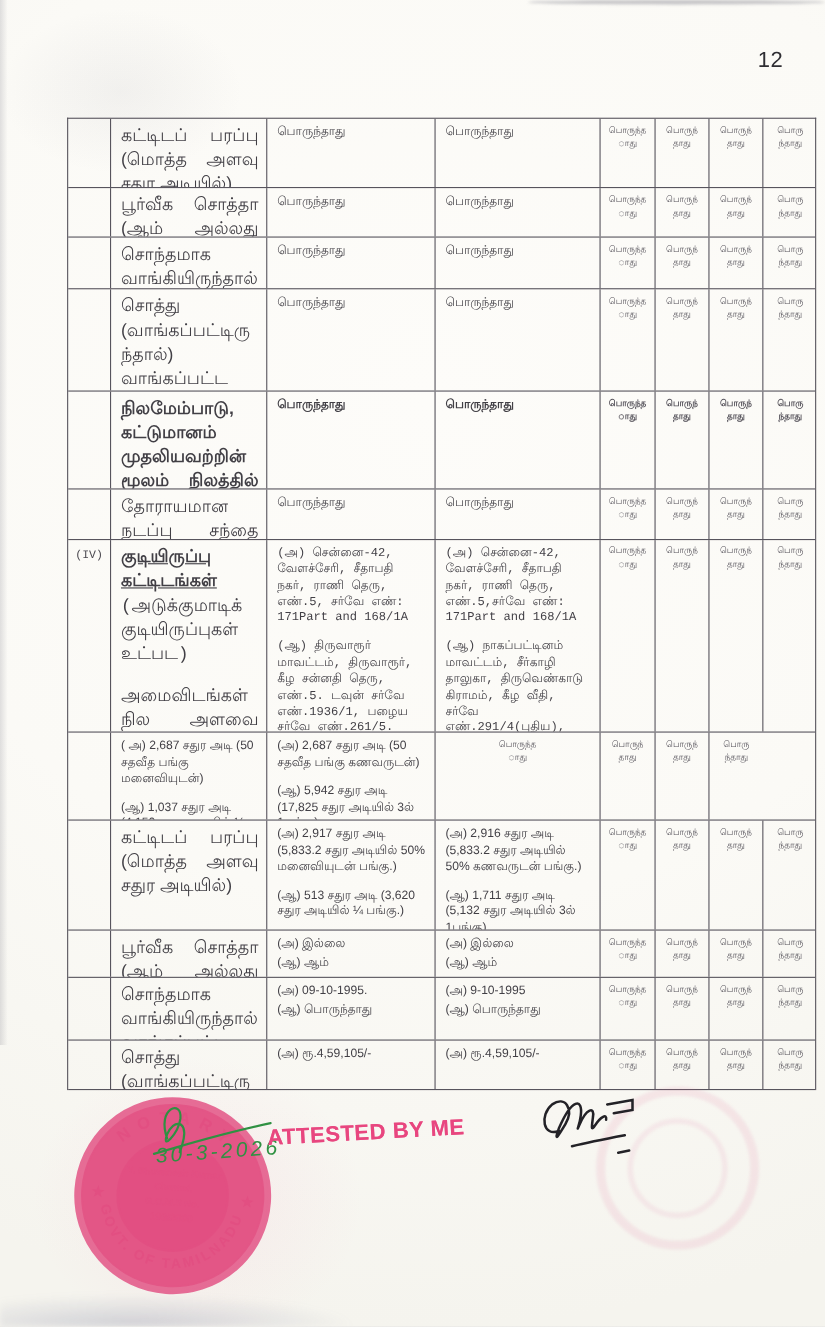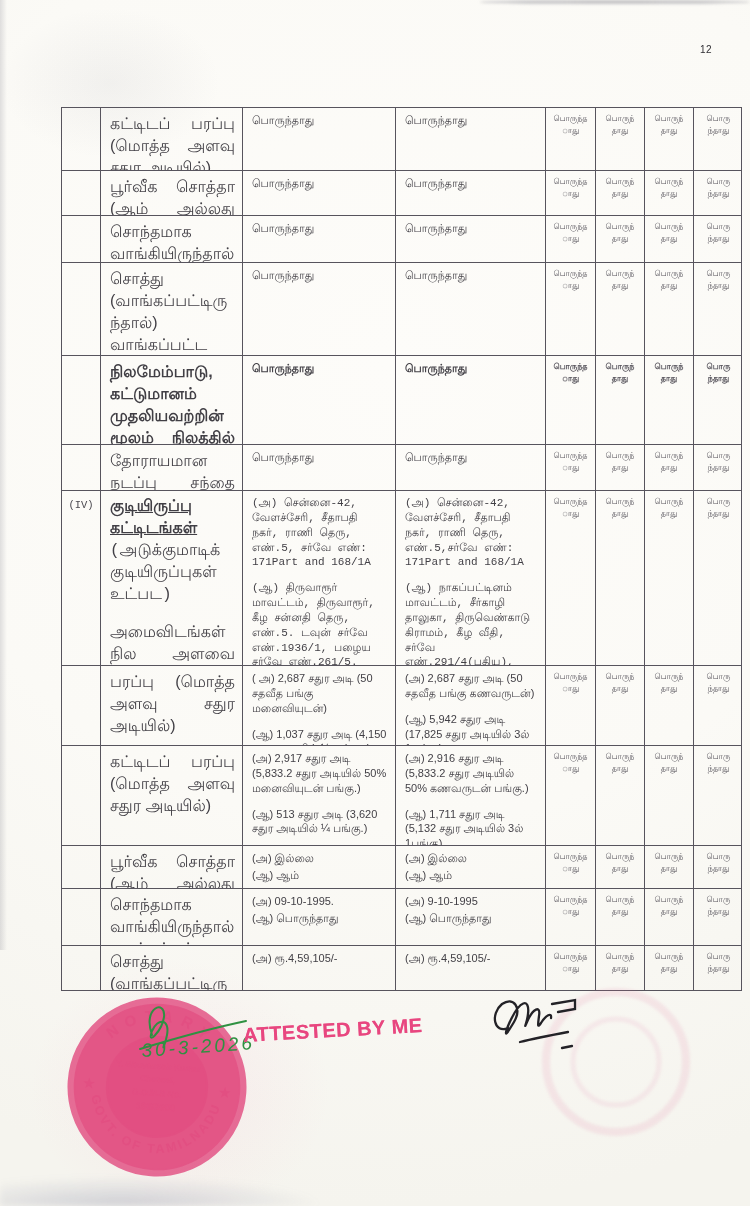--- a/index.html
+++ b/index.html
@@ -16,21 +16,21 @@
   .edge-left{position:absolute;top:0;left:0;width:7px;height:950px;
     background:linear-gradient(to right, rgba(95,95,110,.18), rgba(95,95,110,0));}
   .edge-bottom{position:absolute;bottom:0;left:0;width:340px;height:30px;
     background:radial-gradient(60% 100% at 35% 100%, rgba(108,112,148,.28), rgba(108,112,148,0));
     filter:blur(3px);}
   .smudge1{position:absolute;top:8px;left:0;width:220px;height:150px;
     background:radial-gradient(closest-side, rgba(150,150,160,.10), rgba(150,150,160,0));}
   .pink-halo{position:absolute;left:30px;top:960px;width:300px;height:260px;
     background:radial-gradient(closest-side, rgba(240,150,185,.12), rgba(240,150,185,0));}
 
-  .pageno{position:absolute;top:44px;right:38px;font-size:10px;color:#2f2e33;letter-spacing:.5px;}
+  .pageno{position:absolute;top:44px;right:38px;font-size:20px;color:#2f2e33;letter-spacing:.5px;}
 
   
   .tbl{position:absolute;left:61px;top:107px;width:681px;
     border:1px solid #57545d;border-bottom:none;box-sizing:border-box;}
   .trow{display:grid;grid-template-columns:39px 142px 153px 150px 50px 49px 49px 49px;
     border-bottom:1px solid #57545d;box-sizing:border-box;}
   .cell{border-right:1px solid #57545d;box-sizing:border-box;overflow:hidden;}
   .cell:last-child{border-right:none;}
   .c-marker{font-size:10.5px;text-align:center;padding-top:8px;color:#4b4950;}
   .c-label{font-size:16px;line-height:1.38;padding:5px 7px 4px 9px;
@@ -248,21 +248,20 @@
           <div class="na-line">பொருந்</div>
           <div class="na-line">தாது</div>
         </div>
         <div class="cell c-na">
           <div class="na-line">பொரு</div>
           <div class="na-line">ந்தாது</div>
         </div>
       </div>
       <div class="trow loose" style="height: 80px;">
         <div class="cell c-marker"></div>
-        <div class="cell c-label">பரப்பு (மொத்த அளவு சதுர அடியில்)</div>
         <div class="cell c-body">
           <div class="para">( அ) 2,687 சதுர அடி (50 சதவீத பங்கு மனைவியுடன்)</div>
           <div class="para">(ஆ) 1,037 சதுர அடி (4,150 சதுர அடியில் ¼ பங்கு. )</div>
         </div>
         <div class="cell c-body">
           <div class="para">(அ) 2,687 சதுர அடி (50 சதவீத பங்கு கணவருடன்)</div>
           <div class="para">(ஆ) 5,942 சதுர அடி (17,825 சதுர அடியில் 3ல் 1பங்கு)</div>
         </div>
         <div class="cell c-na">
           <div class="na-line">பொருந்த</div>

